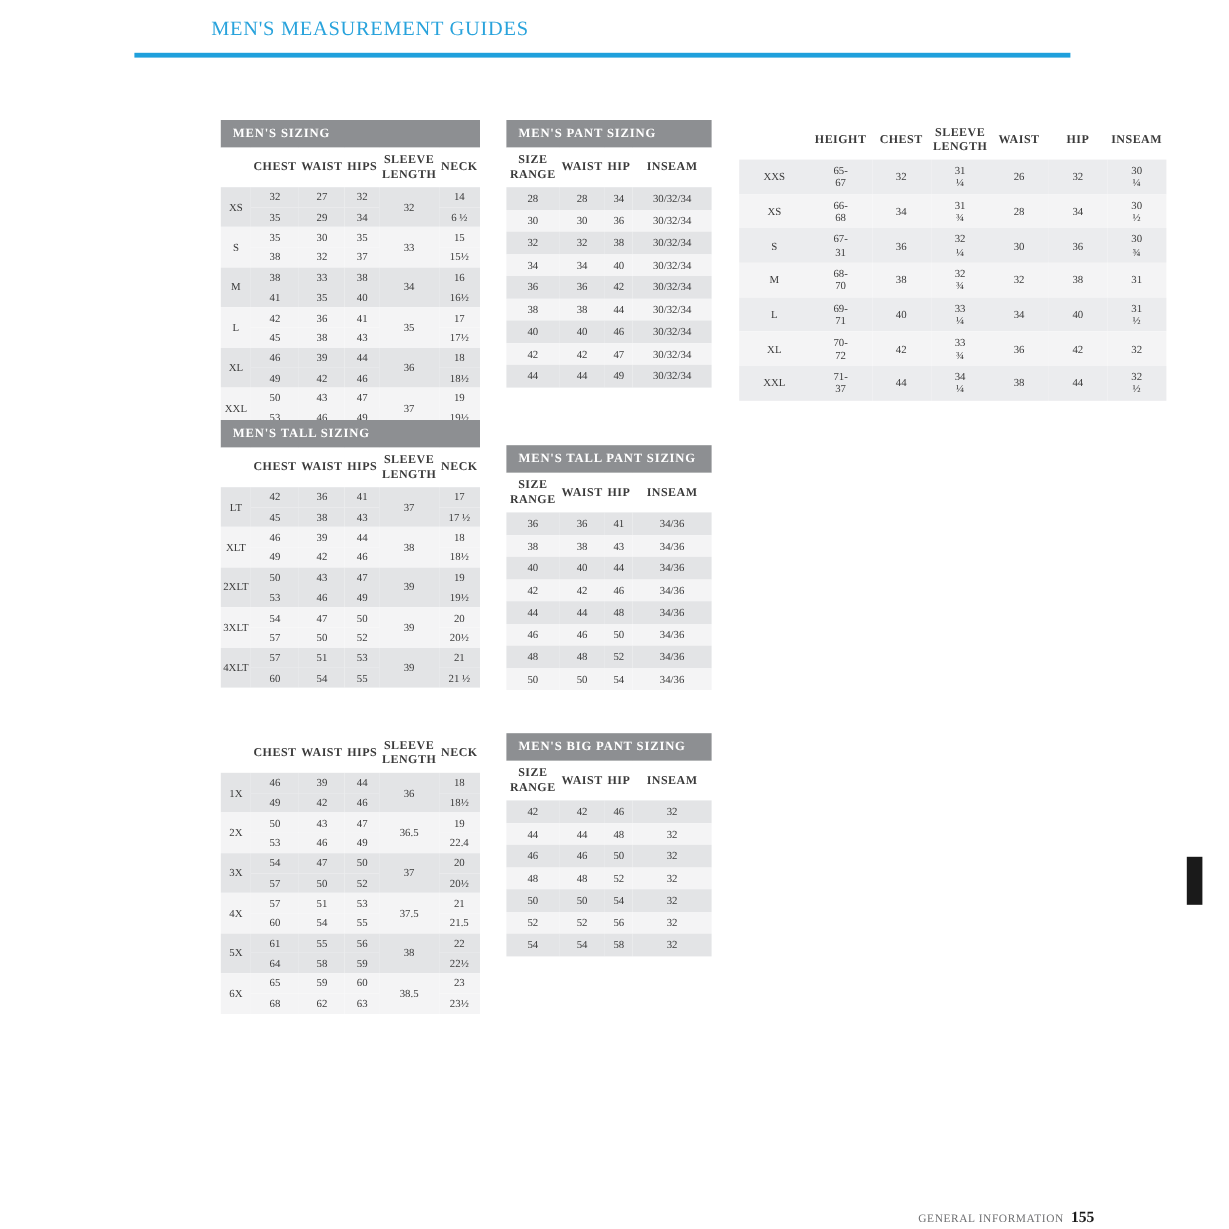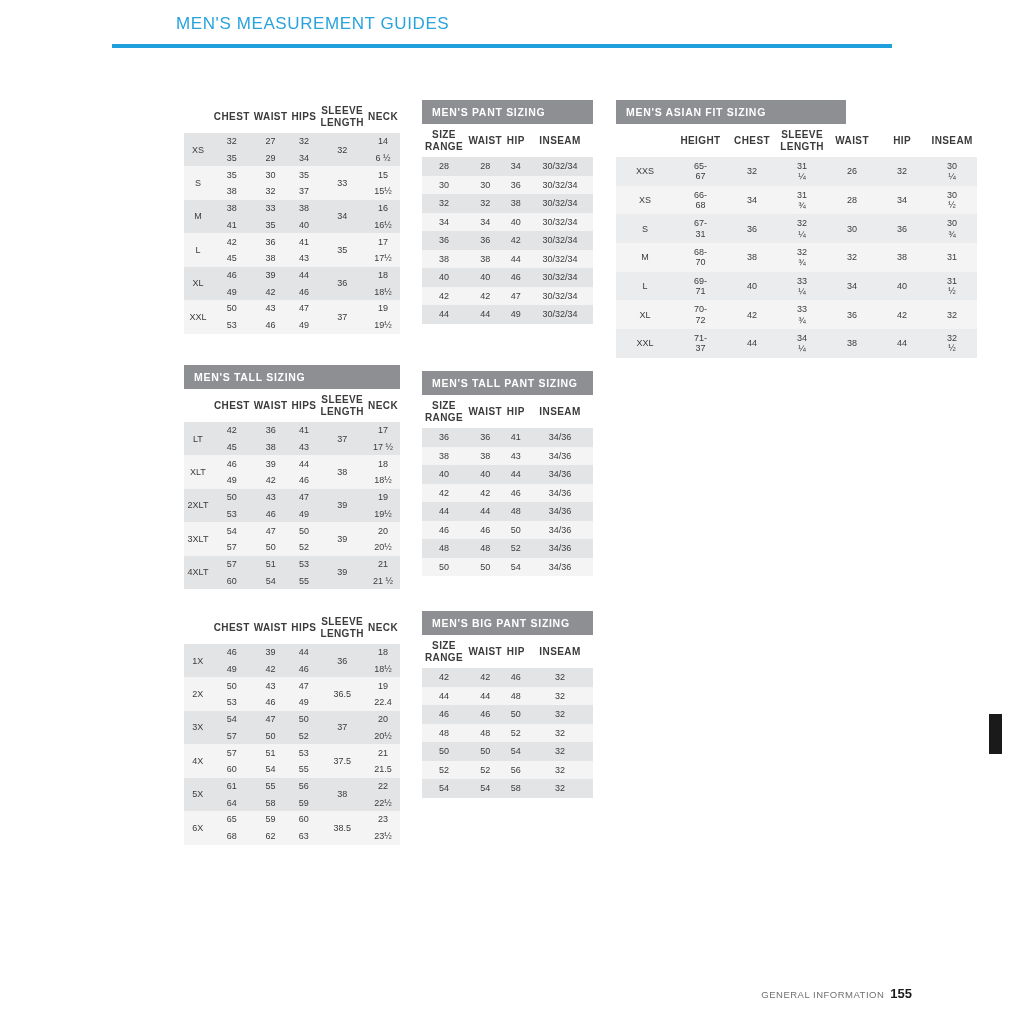--- a/index.html
+++ b/index.html
@@ -12,20 +12,21 @@
     background: #ffffff;
     font-family: "Liberation Sans", sans-serif;
     color: #333;
     position: relative;
     overflow: hidden;
   }
   .page {
     position: relative;
     width: 1024px;
     height: 1024px;
+    font-family: Liberation Serif, serif;
   }
 
   
   .page-title {
     position: absolute;
     left: 176px;
     top: 14px;
     font-size: 17px;
     letter-spacing: 0.6px;
     color: #29a3dc;
@@ -100,21 +101,21 @@
     top: 714px;
     width: 13px;
     height: 40px;
     background: #1a1a1a;
   }
 
   
   .footer {
     position: absolute;
     right: 112px;
-    bottom: 23px;
+    bottom: 2px;
     font-size: 9.5px;
     color: #6f7072;
     letter-spacing: 0.5px;
   }
   .footer .pg {
     color: #1a1a1a;
     font-weight: bold;
     font-size: 13px;
     margin-left: 6px;
     letter-spacing: 0;
@@ -122,20 +123,21 @@
 </style>
 </head>
 <body>
 
 <div class="page">
 
   <div class="page-title">MEN'S MEASUREMENT GUIDES</div>
   <div class="title-rule"></div>
 
   <div class="tbl" style="left:184px; top:100px; width:216px;">
+    <div class="tbl-head">MEN'S SIZING</div>
     <table>
       <thead>
           <tr>
         <th style="width:34px;"></th>
         <th>CHEST</th>
         <th>WAIST</th>
         <th>HIPS</th>
         <th style="width:44px;">SLEEVE LENGTH</th>
         <th>NECK</th>
       </tr>
@@ -222,21 +224,21 @@
           <tr class="plain">
             <td>53</td>
             <td>46</td>
             <td>49</td>
             <td>19½</td>
           </tr>
         </tbody>
     </table>
   </div>
 
-  <div class="tbl" style="left:184px; top:365px; width:216px;">
+  <div class="tbl" style="left:184px; top:350px; width:216px;">
     <div class="tbl-head">MEN'S TALL SIZING</div>
     <table>
       <thead>
           <tr>
         <th style="width:34px;"></th>
         <th>CHEST</th>
         <th>WAIST</th>
         <th>HIPS</th>
         <th style="width:44px;">SLEEVE LENGTH</th>
         <th>NECK</th>
@@ -604,21 +606,20 @@
             <td>54</td>
             <td>54</td>
             <td>58</td>
             <td>32</td>
           </tr>
         </tbody>
     </table>
   </div>
 
   <div class="tbl" style="left:616px; top:100px; width:230px;">
-    <div class="tbl-head">MEN'S ASIAN FIT SIZING</div>
     <table class="asian">
       <thead>
           <tr>
         <th style="width:28px;"></th>
         <th>HEIGHT</th>
         <th>CHEST</th>
         <th style="width:38px;">SLEEVE LENGTH</th>
         <th>WAIST</th>
         <th>HIP</th>
         <th>INSEAM</th>

